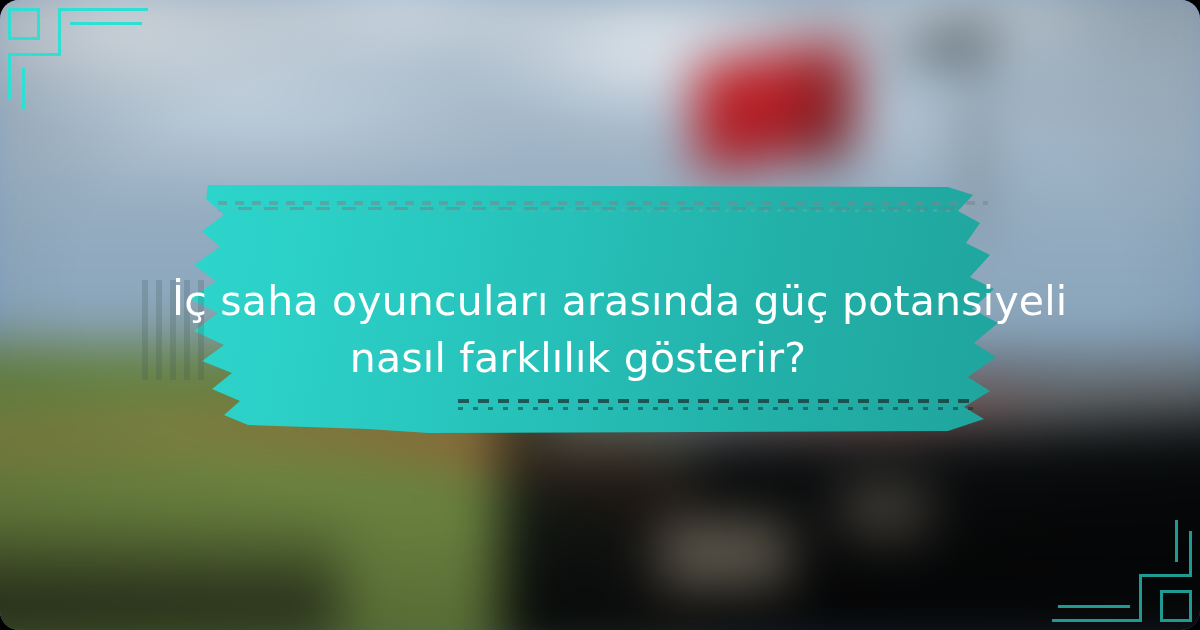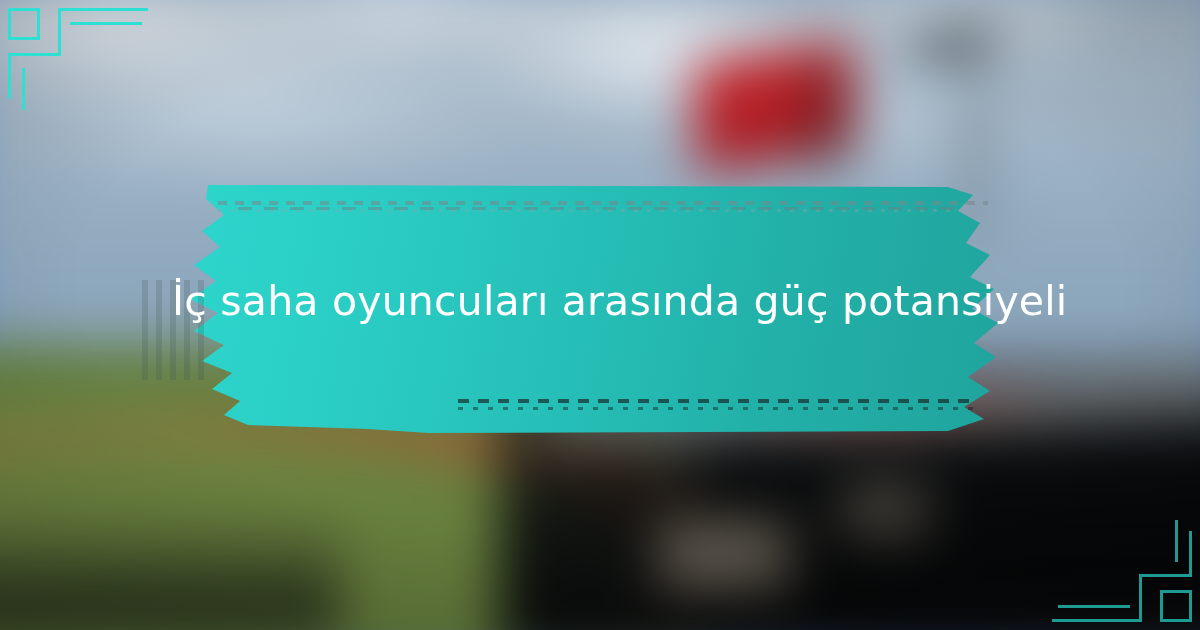--- a/index.html
+++ b/index.html
@@ -10,20 +10,21 @@
   body {
     font-family: "DejaVu Sans", "Liberation Sans", sans-serif;
   }
 
   .canvas {
     position: relative;
     width: 1200px;
     height: 630px;
     overflow: hidden;
     background: #3b82f6;
+    border-radius: 19px;
   }
 
   
   .bg {
     position: absolute;
     inset: -40px;
     overflow: hidden;
   }
   .bg-layer { position: absolute; inset: 0; }
 
@@ -350,16 +351,17 @@
 
   <div class="banner-wrap">
     <div class="banner"></div>
     <div class="banner-streaks-top"></div>
     <div class="banner-streaks-top2"></div>
     <div class="banner-streaks-bottom"></div>
     <div class="banner-splat-left"></div>
 
     <div class="headline">
       <span class="ln">İç saha oyuncuları arasında güç potansiyeli</span>
+      <span class="ln">nasıl farklılık gösterir?</span>
     </div>
   </div>
 
 </div>
 
 </body></html>

